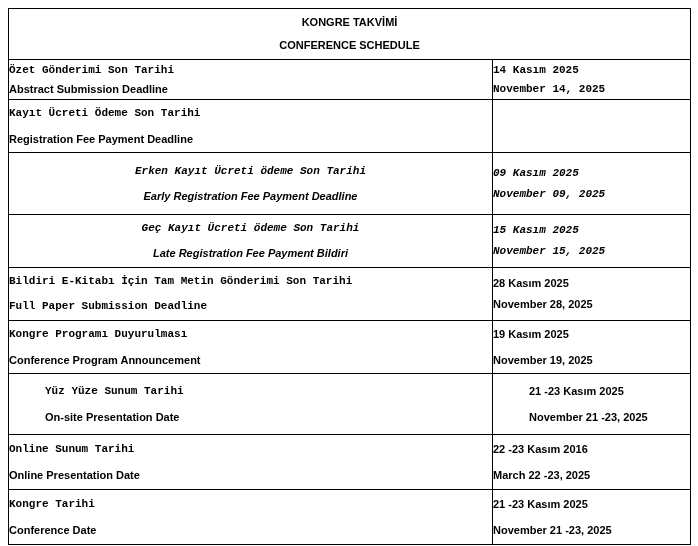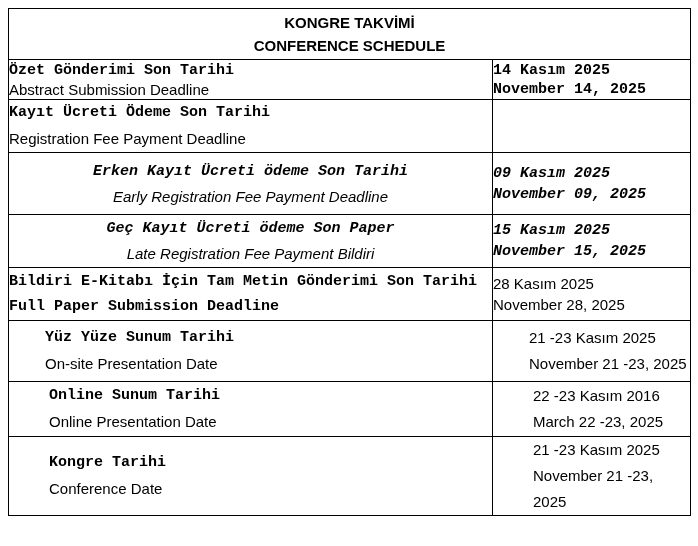--- a/index.html
+++ b/index.html
@@ -22,21 +22,21 @@
     top: 8px;
     width: 682px;
     border-collapse: collapse;
     table-layout: fixed;
   }
   table.schedule td {
     border: 1.4px solid #000000;
     box-sizing: border-box;
     padding: 0;
     vertical-align: middle;
-    font-size: 15px;
+    font-size: 11px;
     color: #000000;
     overflow: hidden;
   }
   
   td.c-header {
     text-align: center;
     font-weight: bold;
     font-size: 16px;
   }
   td.c-header div { line-height: 23px; }
@@ -52,31 +52,31 @@
   td.lh19 div { line-height: 19px; }
   td.lh21 div { line-height: 21px; }
   td.lh25 div { line-height: 25px; }
   td.lh26 div { line-height: 26px; }
 
   
   td.vtop { vertical-align: top; padding-top: 4px; }
 
   
   .bold   { font-weight: bold; font-family: Liberation Mono, monospace; }
-  .normal { font-weight: normal; }
+  .normal { font-weight: bold; }
   td.italic { font-style: italic; }
 
   
   tr.h51 td { height: 51px; }
   tr.h40 td { height: 40px; }
   tr.h49 td { height: 49px; margin-top: 42px; }
   tr.h62 td { height: 62px; }
   tr.h53 td { height: 53px; }
   tr.h61 td { height: 61px; padding-left: 36px; }
-  tr.h55 td { height: 55px; padding-left: 40px; }
+  tr.h55 td { height: 55px; }
 </style>
 </head>
 <body>
 
 <div class="page">
   <table class="schedule">
     <colgroup>
       <col style="width:484px">
       <col style="width:198px">
     </colgroup>
@@ -117,40 +117,50 @@
         <div class="normal">Early Registration Fee Payment Deadline</div>
       </td>
       <td class="c-date italic vtop lh21">
         <div class="bold">09 Kasım 2025</div>
         <div class="bold">November 09, 2025</div>
       </td>
     </tr>
 
     <tr class="h53">
       <td class="c-label centered italic lh25">
-        <div class="bold">Geç Kayıt Ücreti ödeme Son Paper</div>
+        <div class="bold">Geç Kayıt Ücreti ödeme Son Tarihi</div>
         <div class="normal">Late Registration Fee Payment Bildiri</div>
       </td>
       <td class="c-date italic vtop lh21">
         <div class="bold">15 Kasım 2025</div>
         <div class="bold">November 15, 2025</div>
       </td>
     </tr>
 
     <tr class="h53">
       <td class="c-label lh25">
         <div class="bold">Bildiri E-Kitabı İçin Tam Metin Gönderimi Son Tarihi</div>
         <div class="bold">Full Paper Submission Deadline</div>
       </td>
       <td class="c-date vtop lh21">
         <div class="normal">28 Kasım 2025</div>
         <div class="normal">November 28, 2025</div>
       </td>
     </tr>
 
+    <tr class="h53">
+      <td class="c-label lh26">
+        <div class="bold">Kongre Programı Duyurulması</div>
+        <div class="normal">Conference Program Announcement</div>
+      </td>
+      <td class="c-date lh26">
+        <div class="normal">19 Kasım 2025</div>
+        <div class="normal">November 19, 2025</div>
+      </td>
+    </tr>
 
     <tr class="h61">
       <td class="c-label lh26">
         <div class="bold">Yüz Yüze Sunum Tarihi</div>
         <div class="normal">On-site Presentation Date</div>
       </td>
       <td class="c-date lh26">
         <div class="normal">21 -23 Kasım 2025</div>
         <div class="normal">November 21 -23, 2025</div>
       </td>

